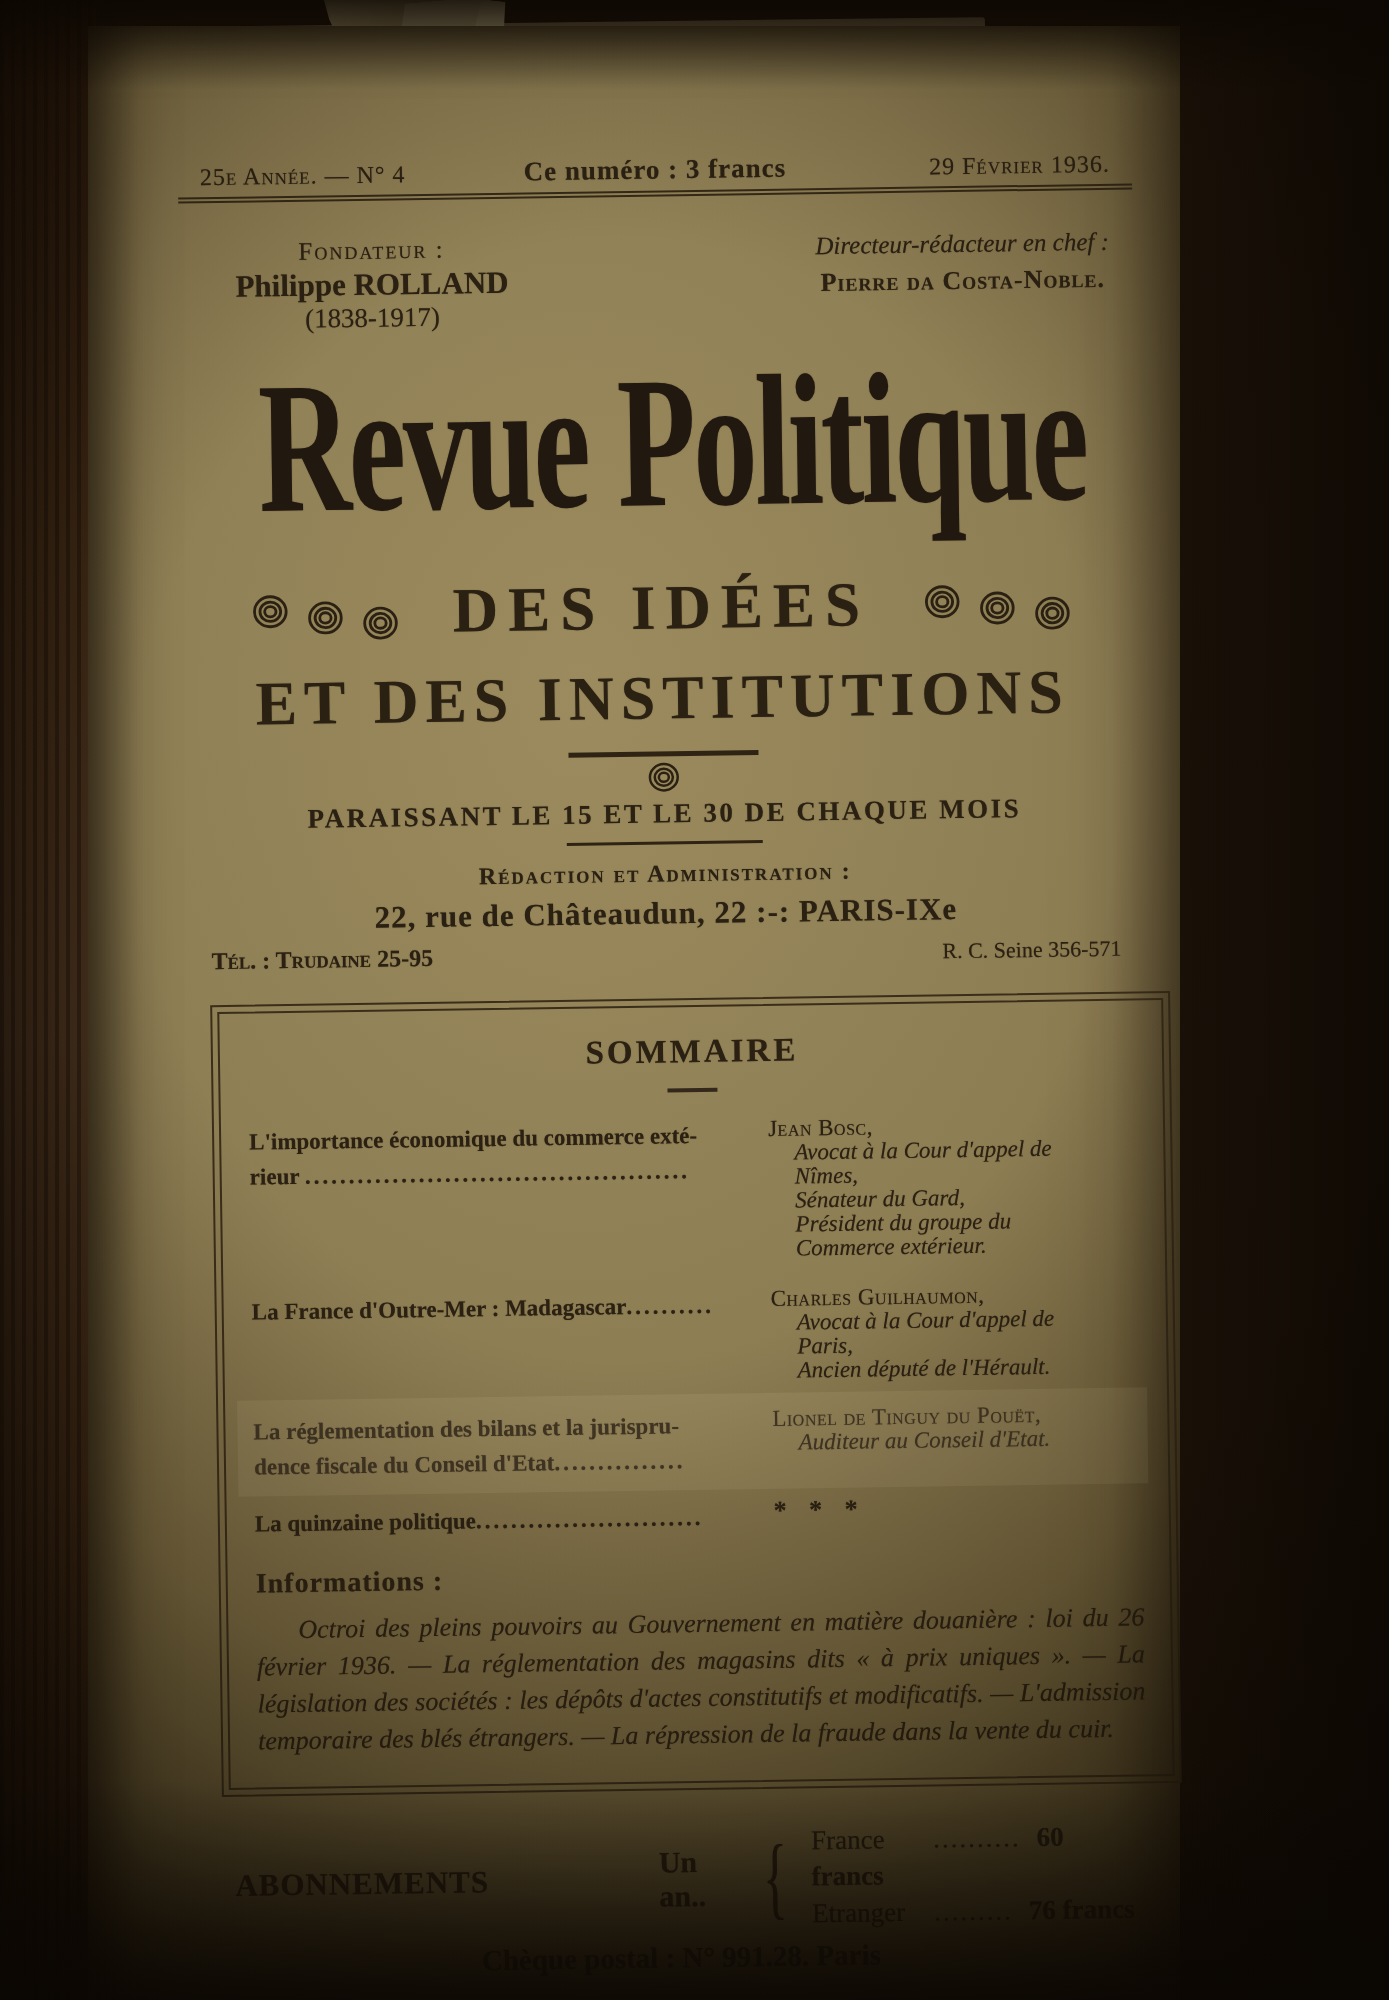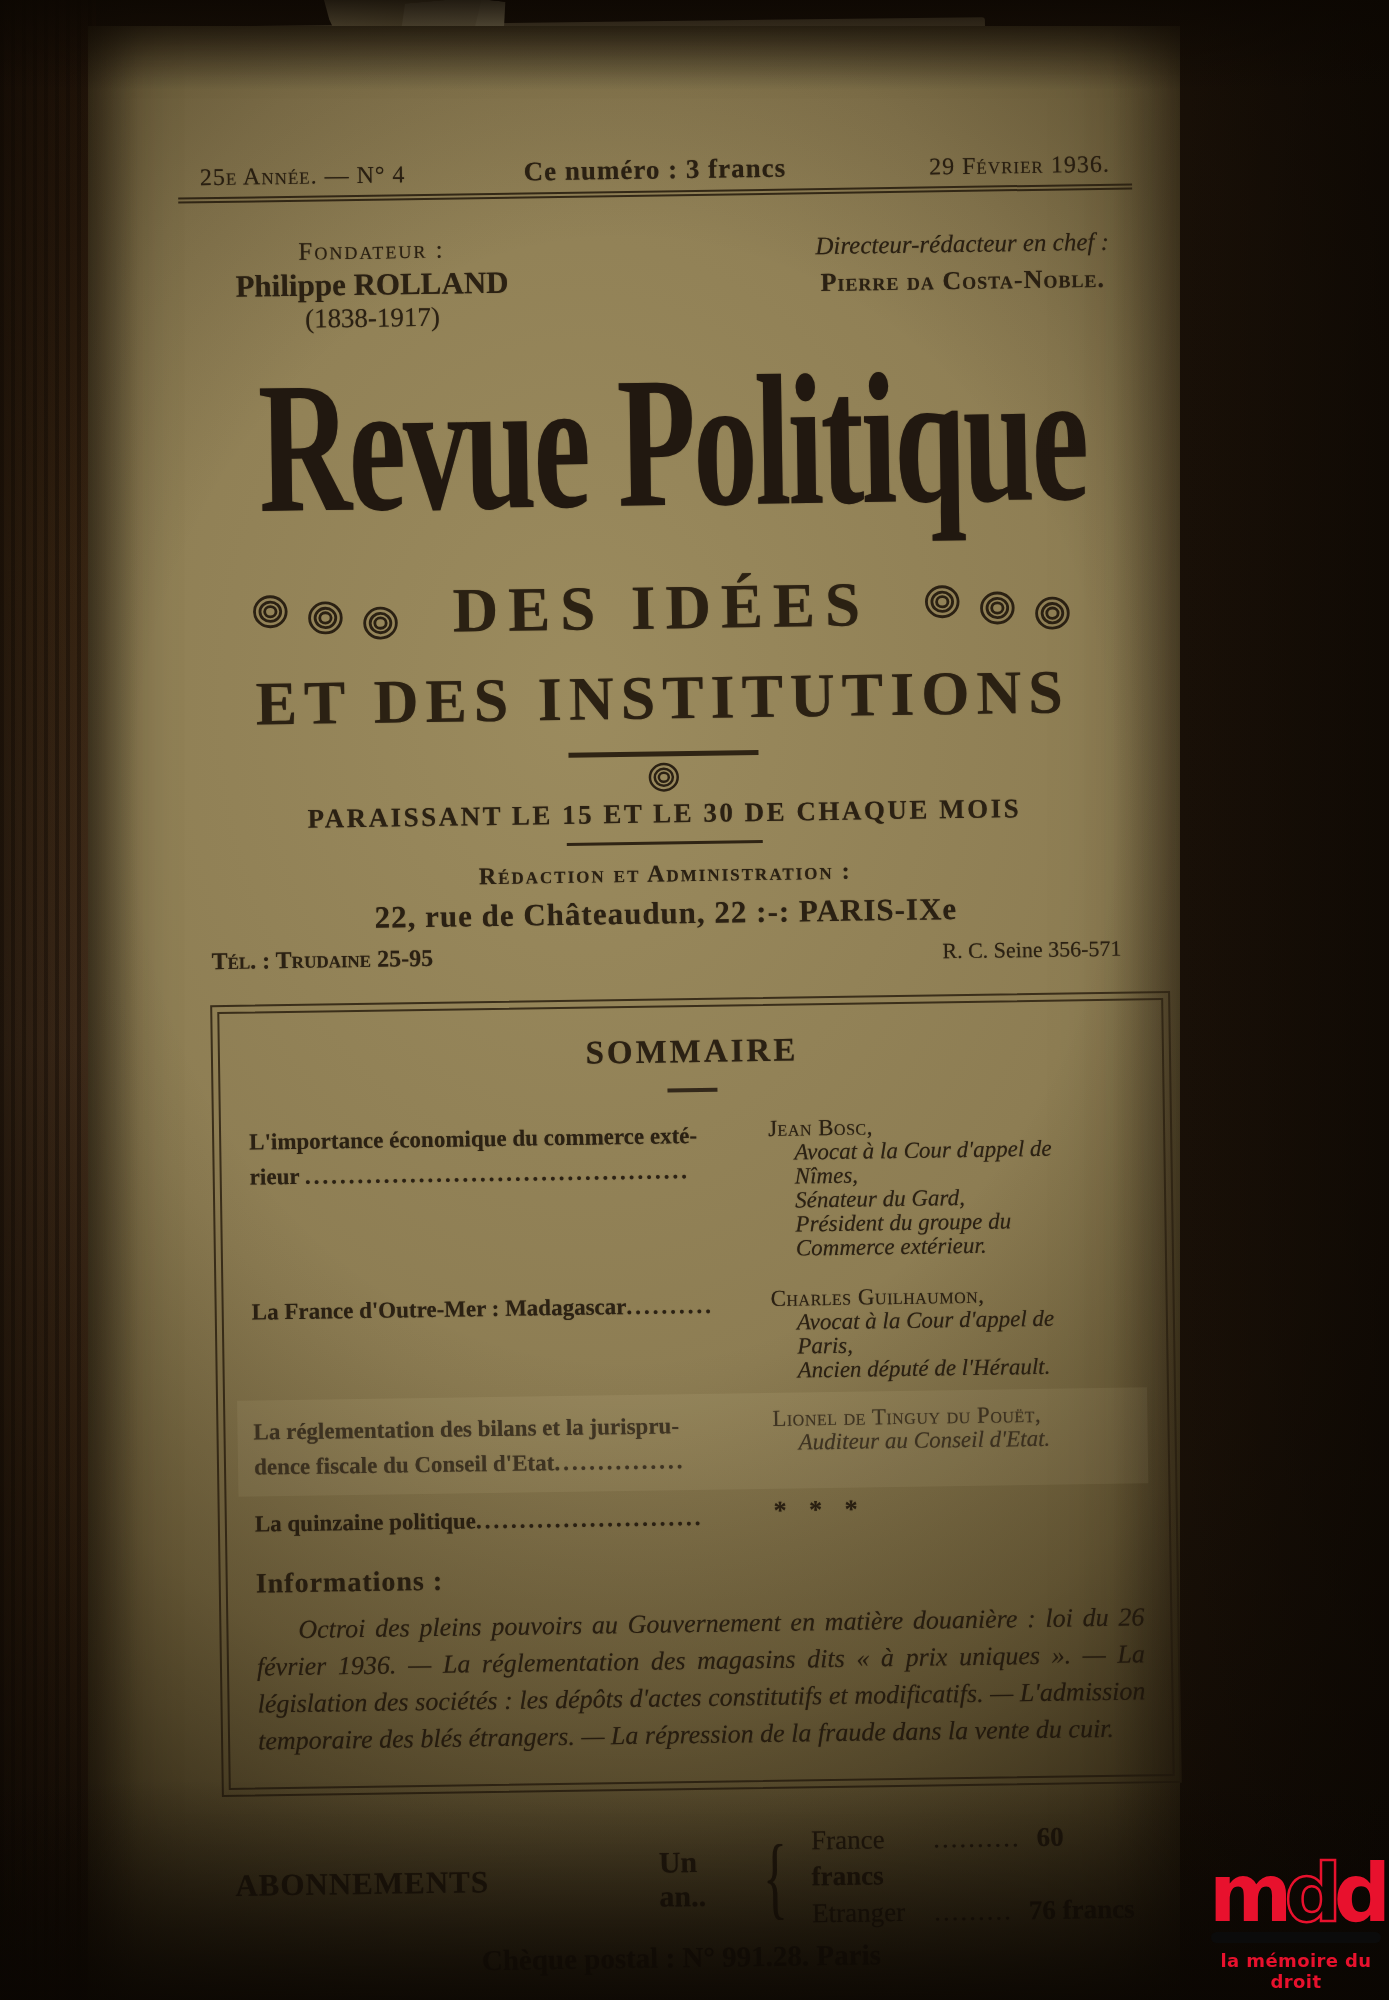--- a/index.html
+++ b/index.html
@@ -276,18 +276,13 @@
           </div>
         </div>
       </div>
       <div class="postal">Chèque postal : N° 991.28. Paris</div>
 
     </div>
   </div>
 
   <div class="vignette"></div>
 
-  <div class="mdd">
-    <div class="mdd-letters"><span>m</span><span class="d-outline">d</span><span>d</span></div>
-    <div class="mdd-bar"></div>
-    <div class="mdd-tag">la mémoire du droit</div>
-  </div>
 </div>
 
 </body></html>

